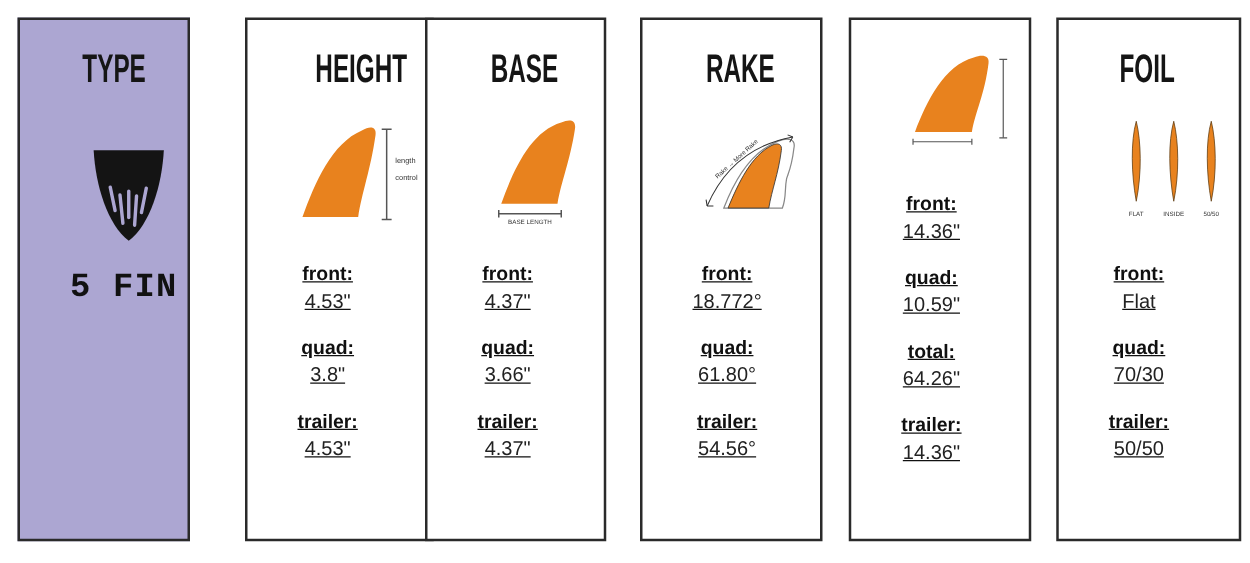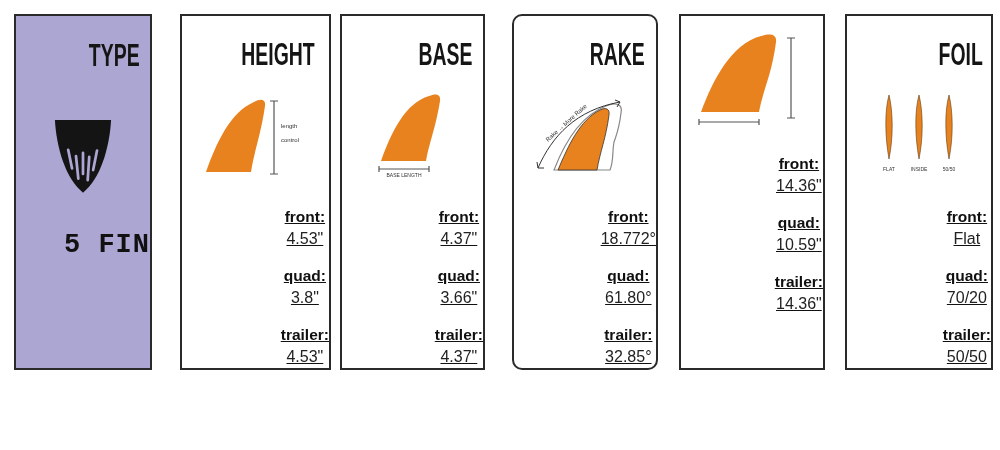--- a/index.html
+++ b/index.html
@@ -1,41 +1,41 @@
 <!DOCTYPE html>
 <html><head>
 <meta charset="utf-8">
 <style>
   html,body{margin:0;padding:0;}
   body{
     width:1000px;height:450px;position:relative;background:#ffffff;
     font-family:"Liberation Sans",sans-serif;color:#111;overflow:hidden;
   }
   .col{
-    position:absolute;top:14px;height:356px;box-sizing:border-box;
+    position:absolute;top:14px;height:419px;box-sizing:border-box;
     background:#fff;border:2px solid #2a2a2a;
-    display:flex;flex-direction:column;align-items:flex-end;
+    display:flex;flex-direction:column;align-items:flex-start;padding-left:40px;
   }
   .col-type{left:14px;width:138px;background:#aca6d2;}
-  .col-height{left:180px;width:151px;}
+  .col-height{left:196px;width:151px;}
   .col-base{left:340px;width:145px;}
-  .col-rake{left:512px;width:146px;border-radius:10px;}
+  .col-rake{left:512px;width:146px;}
   .col-area{left:679px;width:146px;}
   .col-foil{left:845px;width:148px;}
   .col-title{
     margin-top:22px;height:34px;display:flex;align-items:center;justify-content:center;
     font-weight:700;font-size:27px;letter-spacing:0px;color:#151515;
   }
   .col-title span{display:inline-block;transform:scale(0.72,1.18);white-space:nowrap;}
   .diagram{
     height:104px;margin-top:14px;display:flex;align-items:center;justify-content:center;width:100%;
   }
   .type-icon-wrap{height:120px;margin-top:24px;display:flex;align-items:center;justify-content:center;width:100%;}
   .type-value{
-    margin-top:14px;font-family:"Liberation Mono","DejaVu Sans Mono",monospace;
+    margin-top:0;font-family:"Liberation Mono","DejaVu Sans Mono",monospace;
     font-weight:700;font-size:27px;letter-spacing:1px;color:#111;
   }
   .specs{display:flex;flex-direction:column;align-items:center;margin-top:4px;text-decoration:underline;}
   .spec{margin-top:15px;text-align:center;}
   .spec-label{font-weight:700;font-size:15.5px;line-height:22px;color:#101010;}
   .spec-value{font-weight:400;font-size:16px;line-height:22px;color:#222;}
   svg text{font-family:"Liberation Sans",sans-serif;fill:#333;}
 </style>
 </head>
 <body>
@@ -131,21 +131,21 @@
     <div class="spec">
       <div class="spec-label">front:</div>
       <div class="spec-value">18.772°</div>
     </div>
     <div class="spec">
       <div class="spec-label">quad:</div>
       <div class="spec-value">61.80°</div>
     </div>
     <div class="spec">
       <div class="spec-label">trailer:</div>
-      <div class="spec-value">32.85°</div>
+      <div class="spec-value">54.56°</div>
     </div>
   </div>
 </div>
 
 <div class="col col-area">
   <div class="diagram">
     <svg width="130" height="96" viewBox="0 0 130 96">
       <path d="M14,78 C26,46 44,10 74,2 C83,-1 90,0 89,8 C85,40 76,56 72,78 Z" fill="#e8821e"></path>
       <path d="M12,88 L72,88" stroke="#555" stroke-width="1.2"></path>
       <path d="M12,85 L12,91 M72,85 L72,91" stroke="#555" stroke-width="1.2"></path>
@@ -154,20 +154,24 @@
     </svg>
   </div>
   <div class="specs">
     <div class="spec">
       <div class="spec-label">front:</div>
       <div class="spec-value">14.36"</div>
     </div>
     <div class="spec">
       <div class="spec-label">quad:</div>
       <div class="spec-value">10.59"</div>
+    </div>
+    <div class="spec">
+      <div class="spec-label">total:</div>
+      <div class="spec-value">64.26"</div>
     </div>
     <div class="spec">
       <div class="spec-label">trailer:</div>
       <div class="spec-value">14.36"</div>
     </div>
   </div>
 </div>
 
 <div class="col col-foil">
   <div class="col-title">
@@ -183,20 +187,20 @@
       <text x="76" y="78" font-size="5" text-anchor="middle">50/50</text>
     </svg>
   </div>
   <div class="specs">
     <div class="spec">
       <div class="spec-label">front:</div>
       <div class="spec-value">Flat</div>
     </div>
     <div class="spec">
       <div class="spec-label">quad:</div>
-      <div class="spec-value">70/20</div>
+      <div class="spec-value">70/30</div>
     </div>
     <div class="spec">
       <div class="spec-label">trailer:</div>
       <div class="spec-value">50/50</div>
     </div>
   </div>
 </div>
 
 </body></html>

